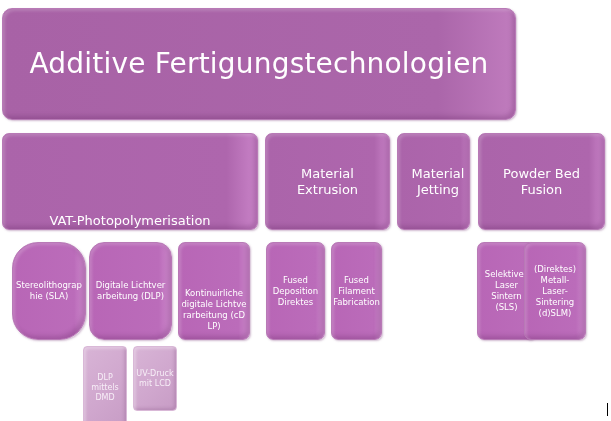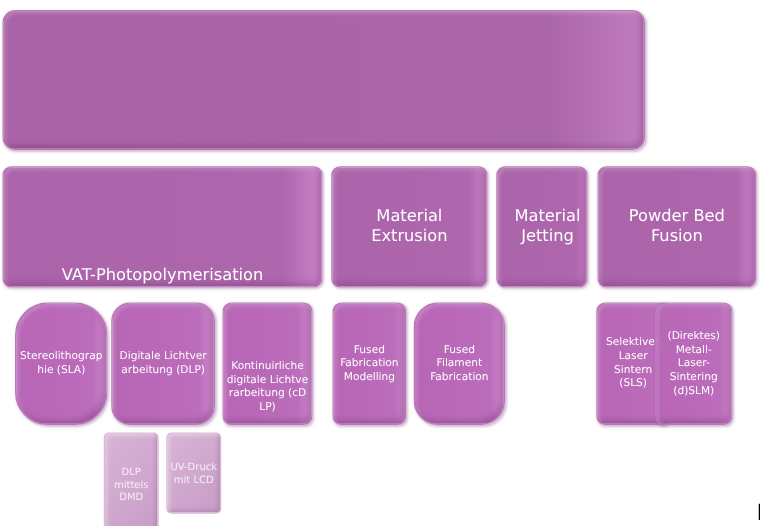--- a/index.html
+++ b/index.html
@@ -24,20 +24,21 @@
   .t1 { font-size:13px; line-height:16px; }
   .t2 { font-size:8.5px; line-height:11px; }
   .t3 { font-size:8px; line-height:10px; }
   .cursor { position:absolute; left:607px; top:403px; width:1px; height:13px; background:#000; }
 </style>
 </head>
 <body>
 
 <div class="box lvl0" style="left:2px;top:8px;width:514px;height:112px;">
   <div class="t0">
+    <div>Additive Fertigungstechnologien</div>
   </div>
 </div>
 
 <div class="box lvl1" style="left:2px;top:133px;width:256px;height:97px;align-items:flex-end;">
   <span class="t1">VAT-Photopolymerisation</span>
 </div>
 <div class="box lvl1" style="left:265px;top:133px;width:125px;height:97px;">
   <span class="t1" style="width:70px;">Material Extrusion</span>
 </div>
 <div class="box lvl1" style="left:397px;top:133px;width:73px;height:97px;justify-content:flex-end;">
@@ -50,23 +51,23 @@
 <div class="box lvl2" style="left:12px;top:242px;width:74px;height:98px;border-radius:26px;">
   <span class="t2" style="width:66px;word-break:break-all;">Stereolithographie (SLA)</span>
 </div>
 <div class="box lvl2" style="left:89px;top:242px;width:83px;height:98px;border-radius:15px;">
   <span class="t2" style="width:72px;word-break:break-all;">Digitale Lichtverarbeitung (DLP)</span>
 </div>
 <div class="box lvl2" style="left:178px;top:242px;width:72px;height:98px;">
   <span class="t2" style="width:66px;word-break:break-all;margin-top:38px;">Kontinuirliche digitale Lichtverarbeitung (cDLP)</span>
 </div>
 <div class="box lvl2" style="left:266px;top:242px;width:59px;height:98px;">
-  <span class="t2" style="width:56px;">Fused Fabrication Modelling</span>
+  <span class="t2" style="width:56px;">Fused Deposition Direktes</span>
 </div>
-<div class="box lvl2" style="left:331px;top:242px;width:73px;height:98px;border-radius:19px;">
+<div class="box lvl2" style="left:331px;top:242px;width:51px;height:98px;">
   <span class="t2" style="width:56px;">Fused Filament Fabrication</span>
 </div>
 <div class="box lvl2" style="left:477px;top:242px;width:59px;height:98px;">
   <span class="t2" style="width:46px;">Selektives Laser Sintern (SLS)</span>
 </div>
 <div class="box lvl2" style="left:524px;top:242px;width:62px;height:98px;">
   <span class="t2" style="width:50px;">(Direktes) Metall-Laser-Sintering (d)SLM)</span>
 </div>
 
 <div class="box lvl3" style="left:83px;top:346px;width:44px;height:83px;">

